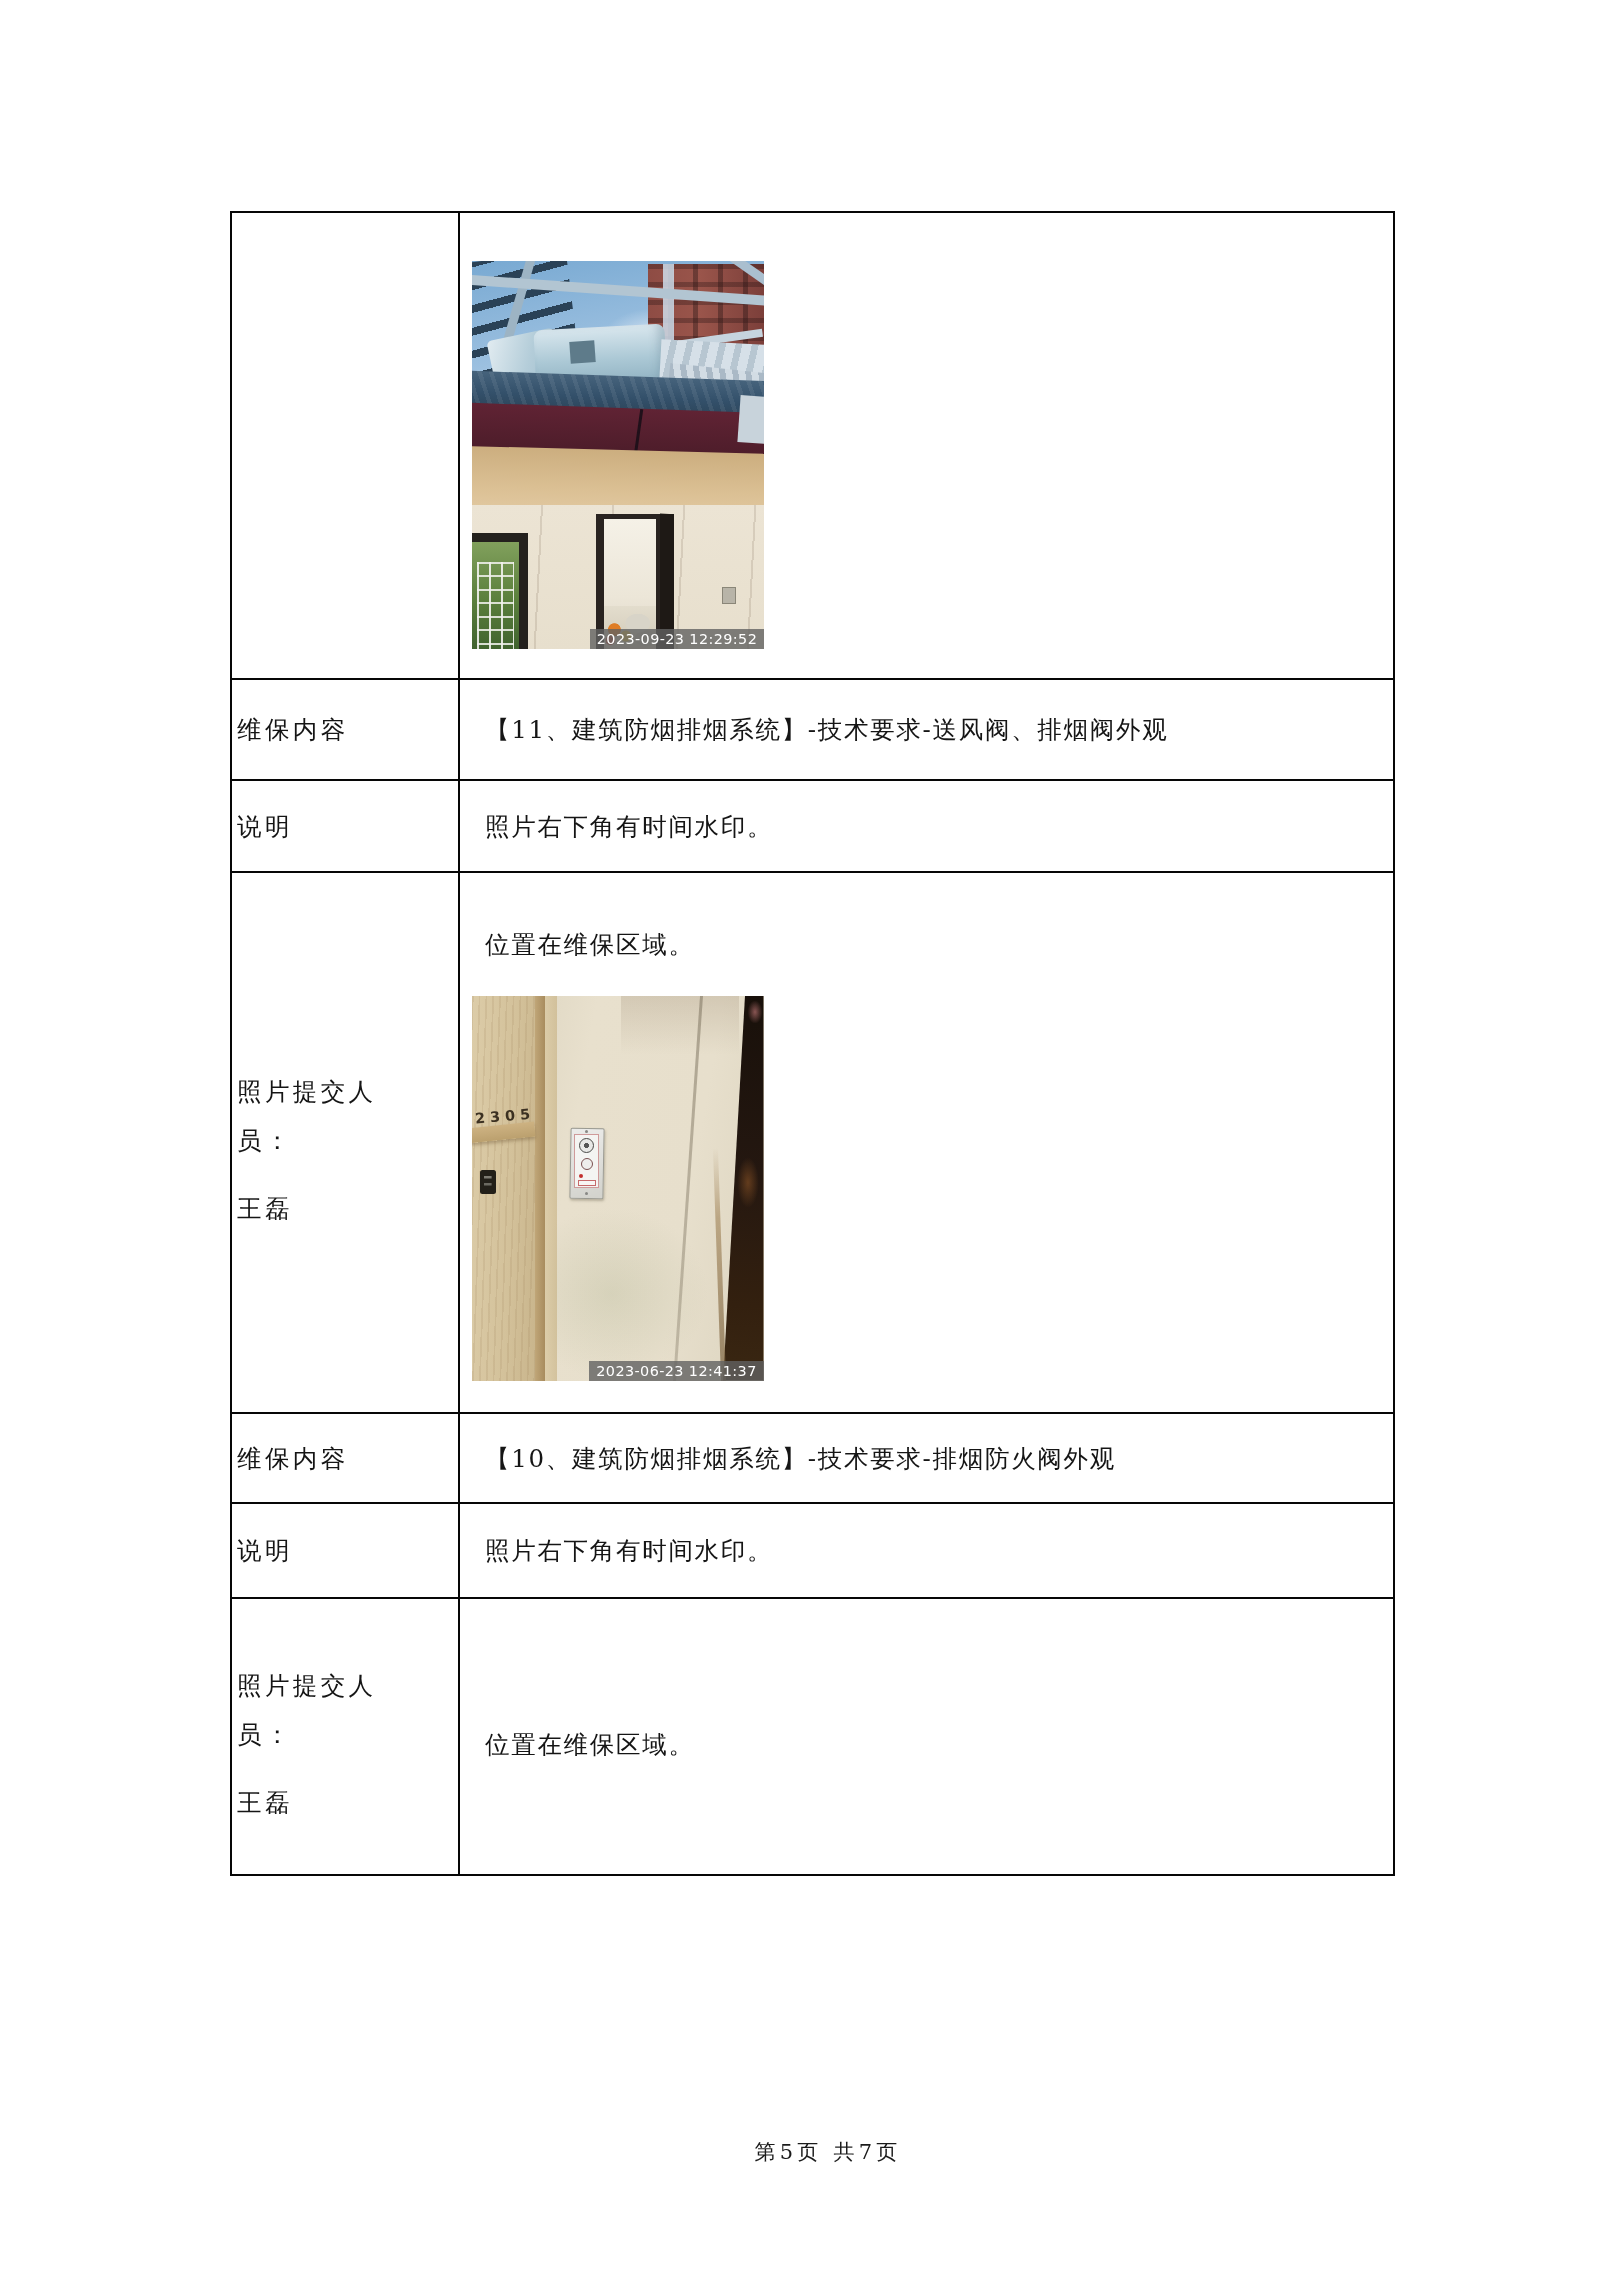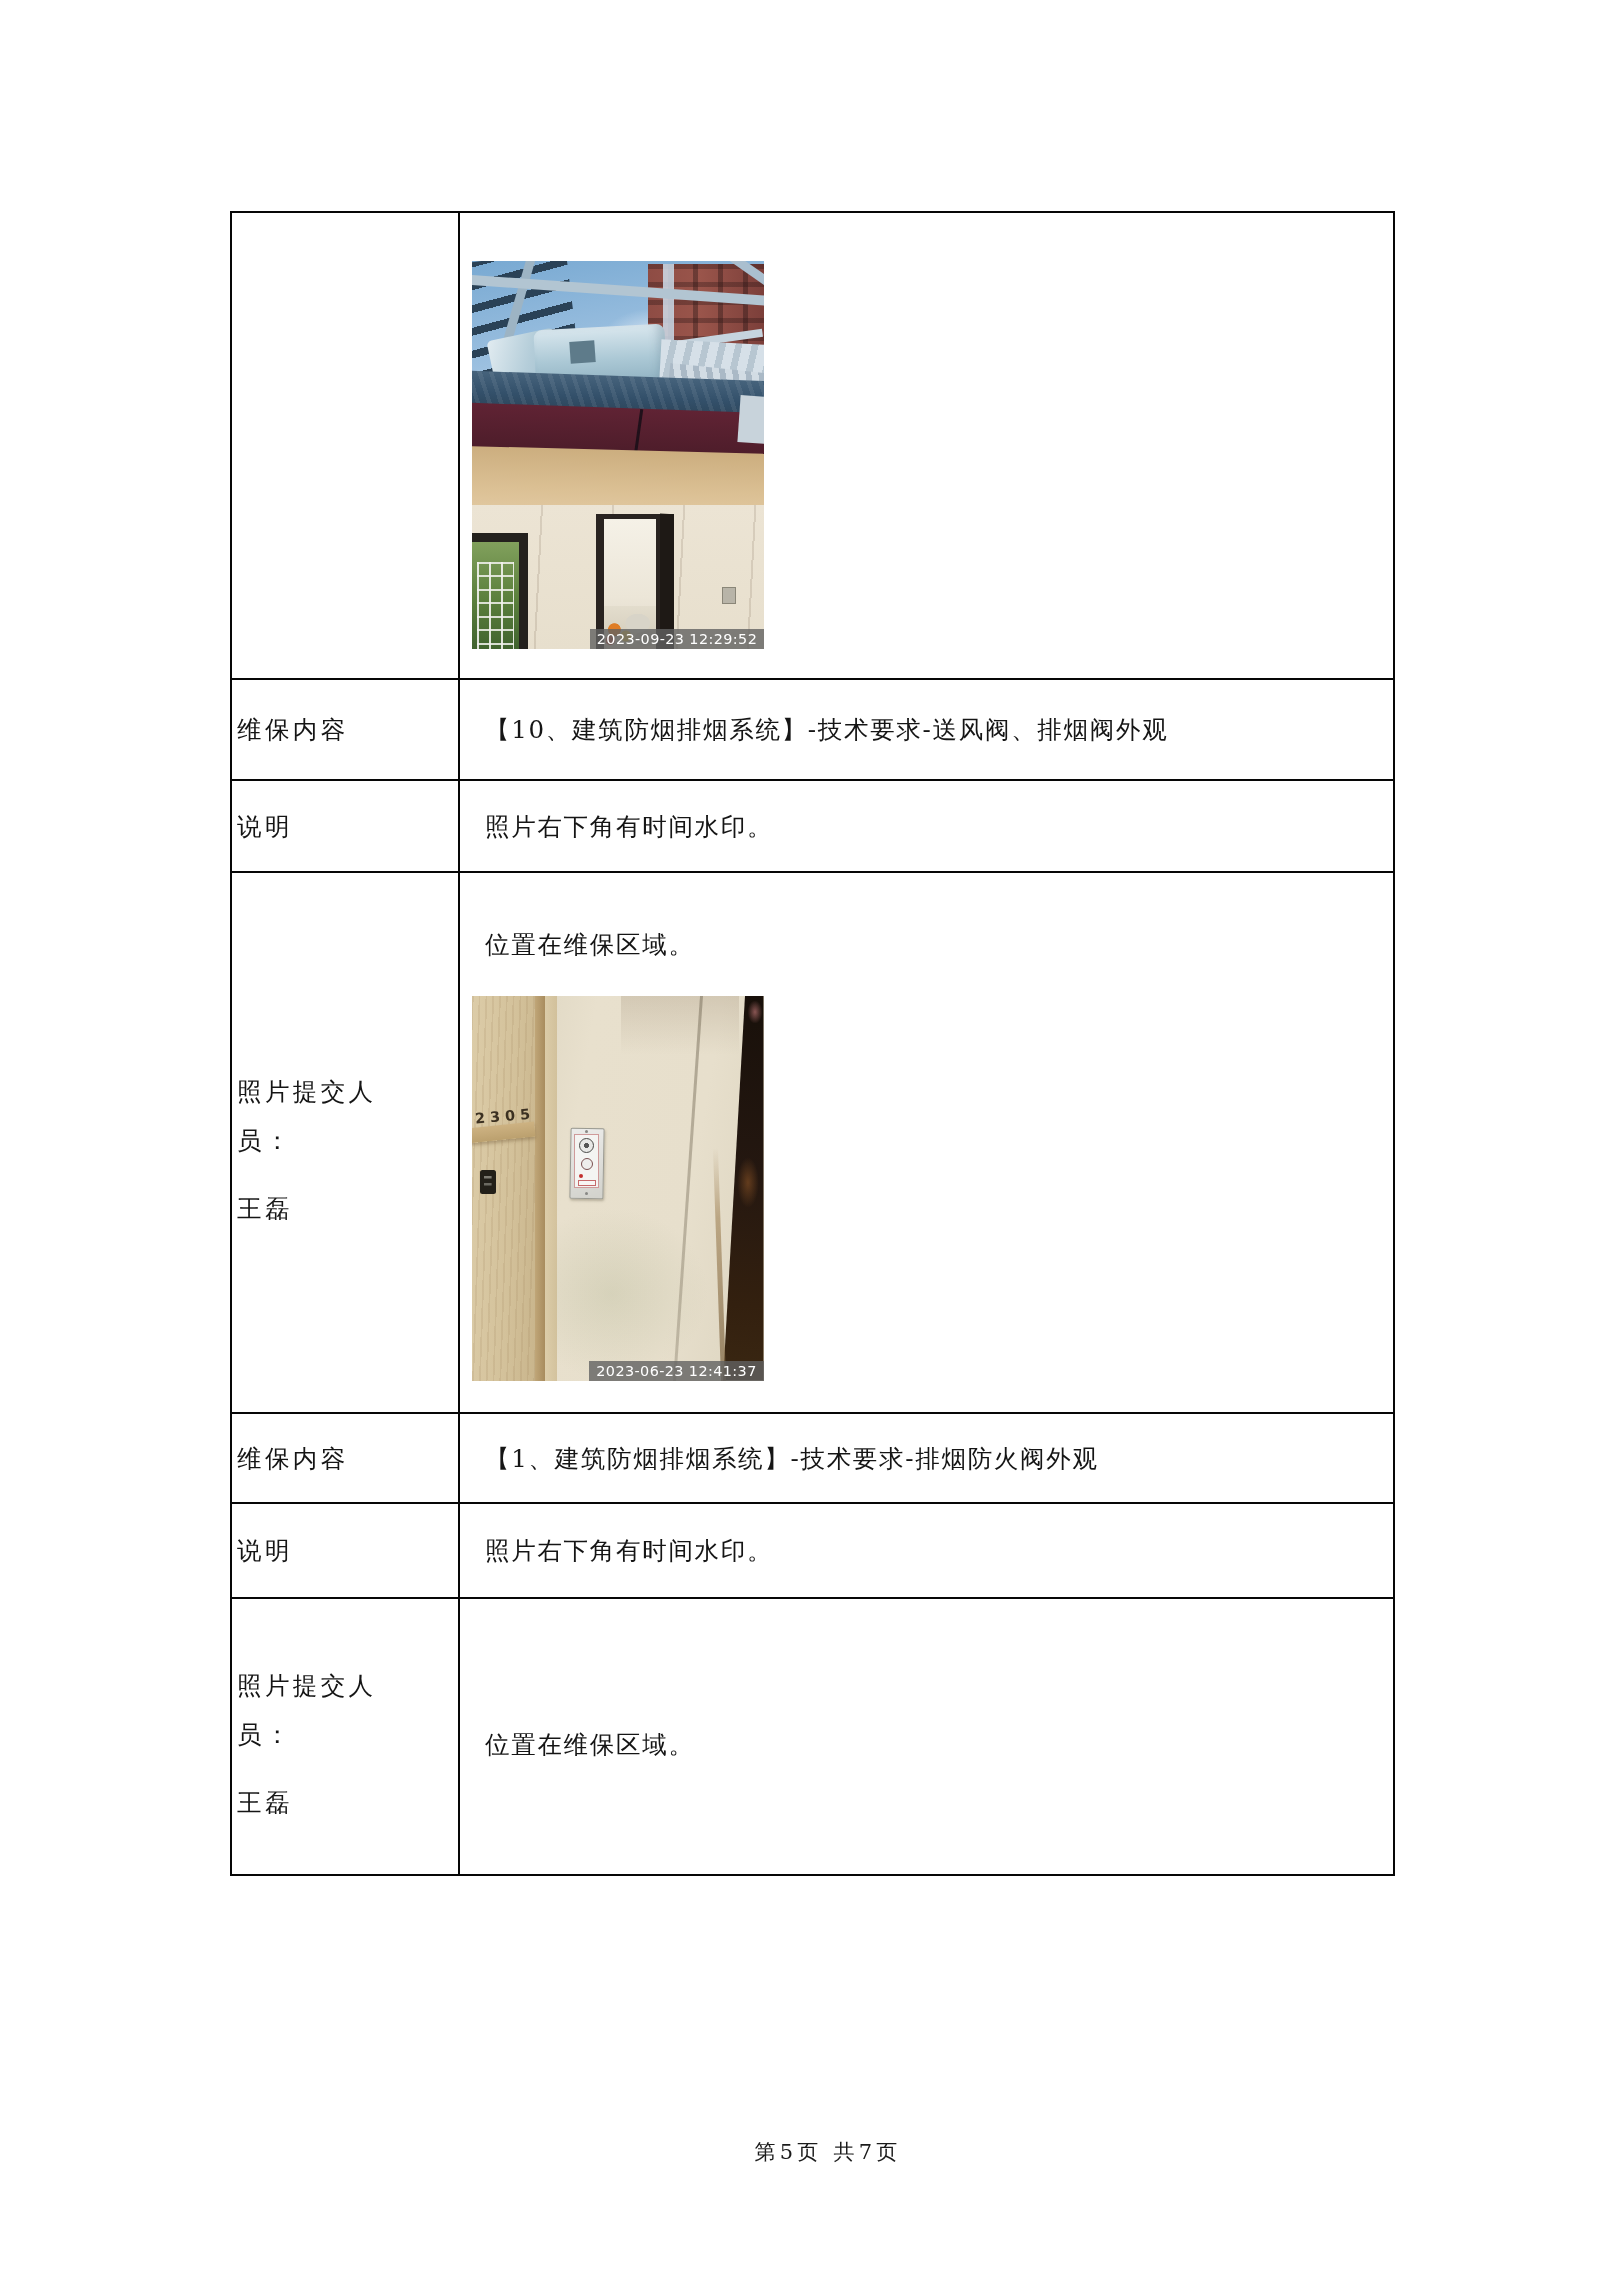--- a/index.html
+++ b/index.html
@@ -208,21 +208,21 @@
           <div class="p1-switch"></div>
           <div class="ts-bar">
             <span>2023-09-23 12:29:52</span>
           </div>
         </div>
       </td>
     </tr>
 
     <tr class="r1">
       <td class="label-cell">维保内容</td>
-      <td class="content-cell">【10、建筑防烟排烟系统】-技术要求-送风阀、排烟阀外观</td>
+      <td class="content-cell">【11、建筑防烟排烟系统】-技术要求-送风阀、排烟阀外观</td>
     </tr>
 
     <tr class="r2">
       <td class="label-cell">说明</td>
       <td class="content-cell">照片右下角有时间水印。</td>
     </tr>
 
     <tr class="r3">
       <td class="label-cell vtop">
         <div class="cell-line">照片提交人</div>
@@ -256,21 +256,21 @@
           <div class="p2-edge-line"></div>
           <div class="ts-bar">
             <span>2023-06-23 12:41:37</span>
           </div>
         </div>
       </td>
     </tr>
 
     <tr class="r4">
       <td class="label-cell">维保内容</td>
-      <td class="content-cell">【1、建筑防烟排烟系统】-技术要求-排烟防火阀外观</td>
+      <td class="content-cell">【10、建筑防烟排烟系统】-技术要求-排烟防火阀外观</td>
     </tr>
 
     <tr class="r5">
       <td class="label-cell">说明</td>
       <td class="content-cell">照片右下角有时间水印。</td>
     </tr>
 
     <tr class="r6">
       <td class="label-cell vtop">
         <div class="cell-line">照片提交人</div>

